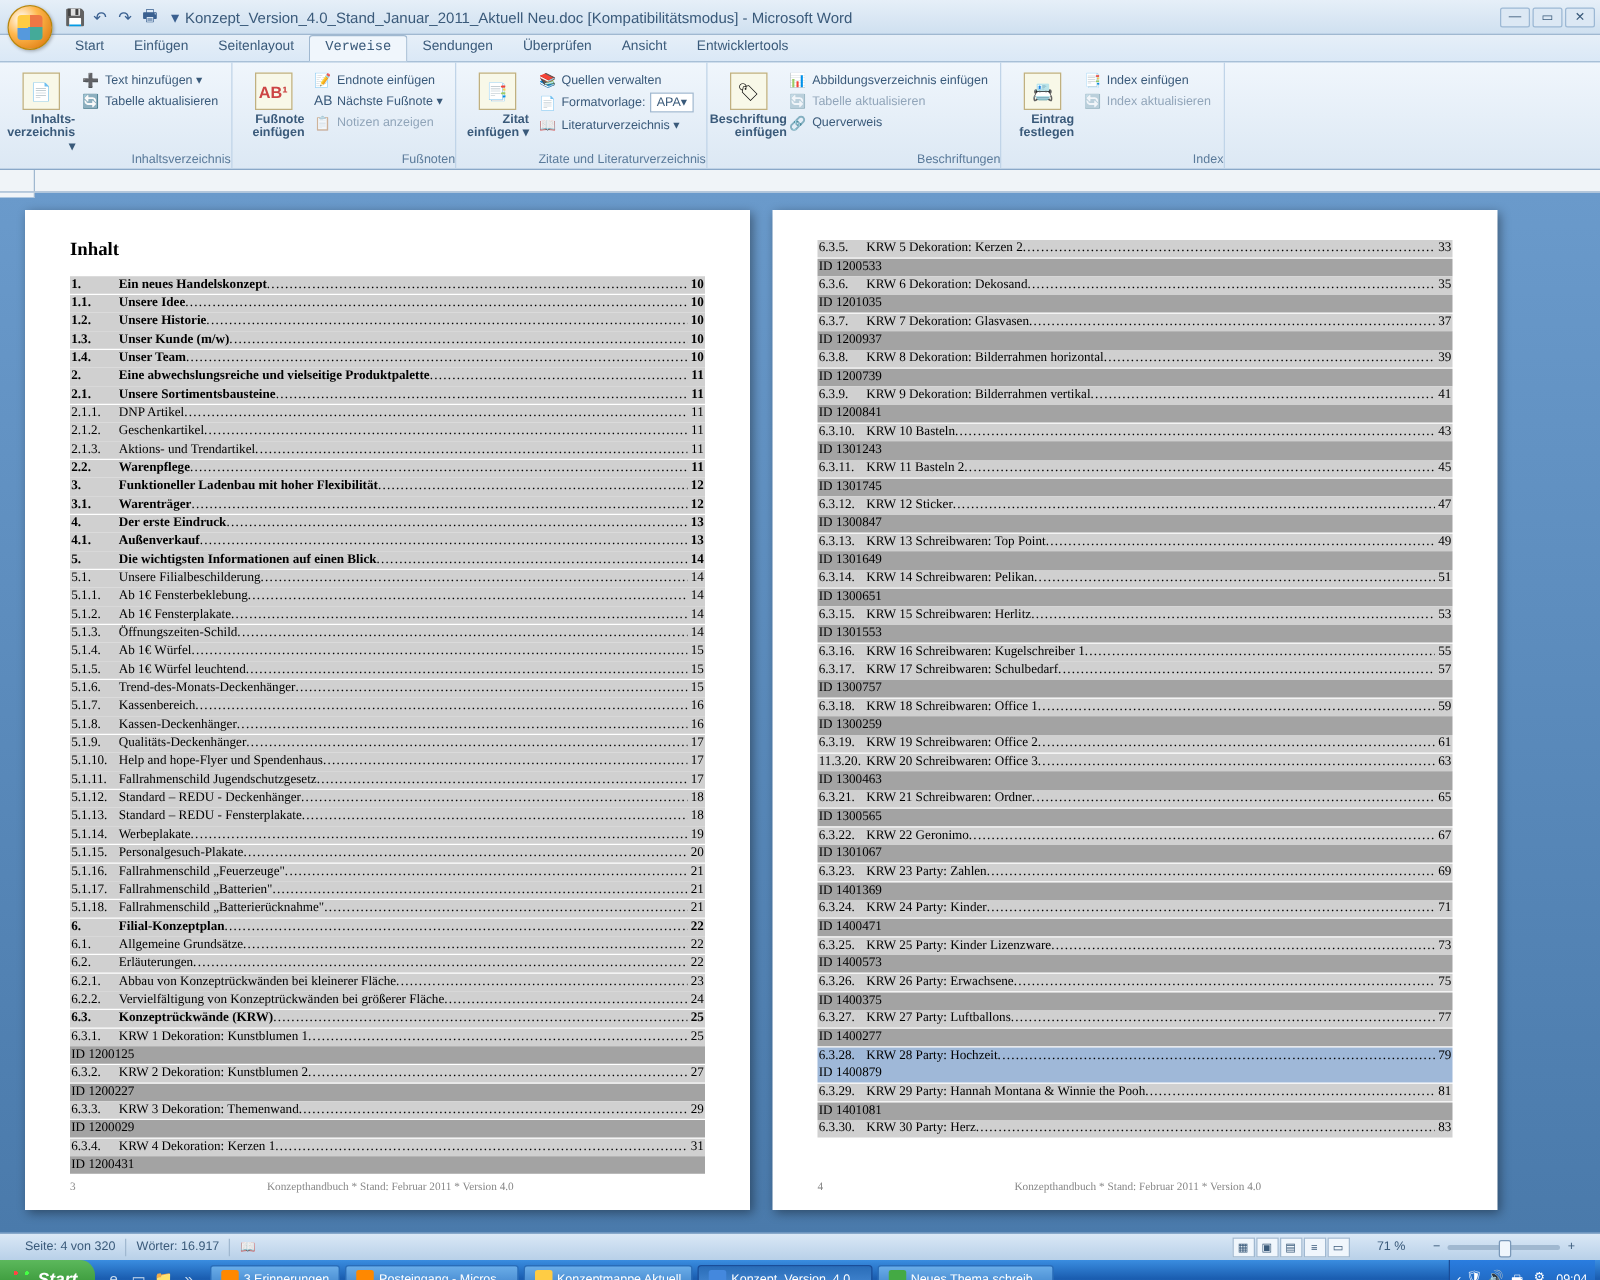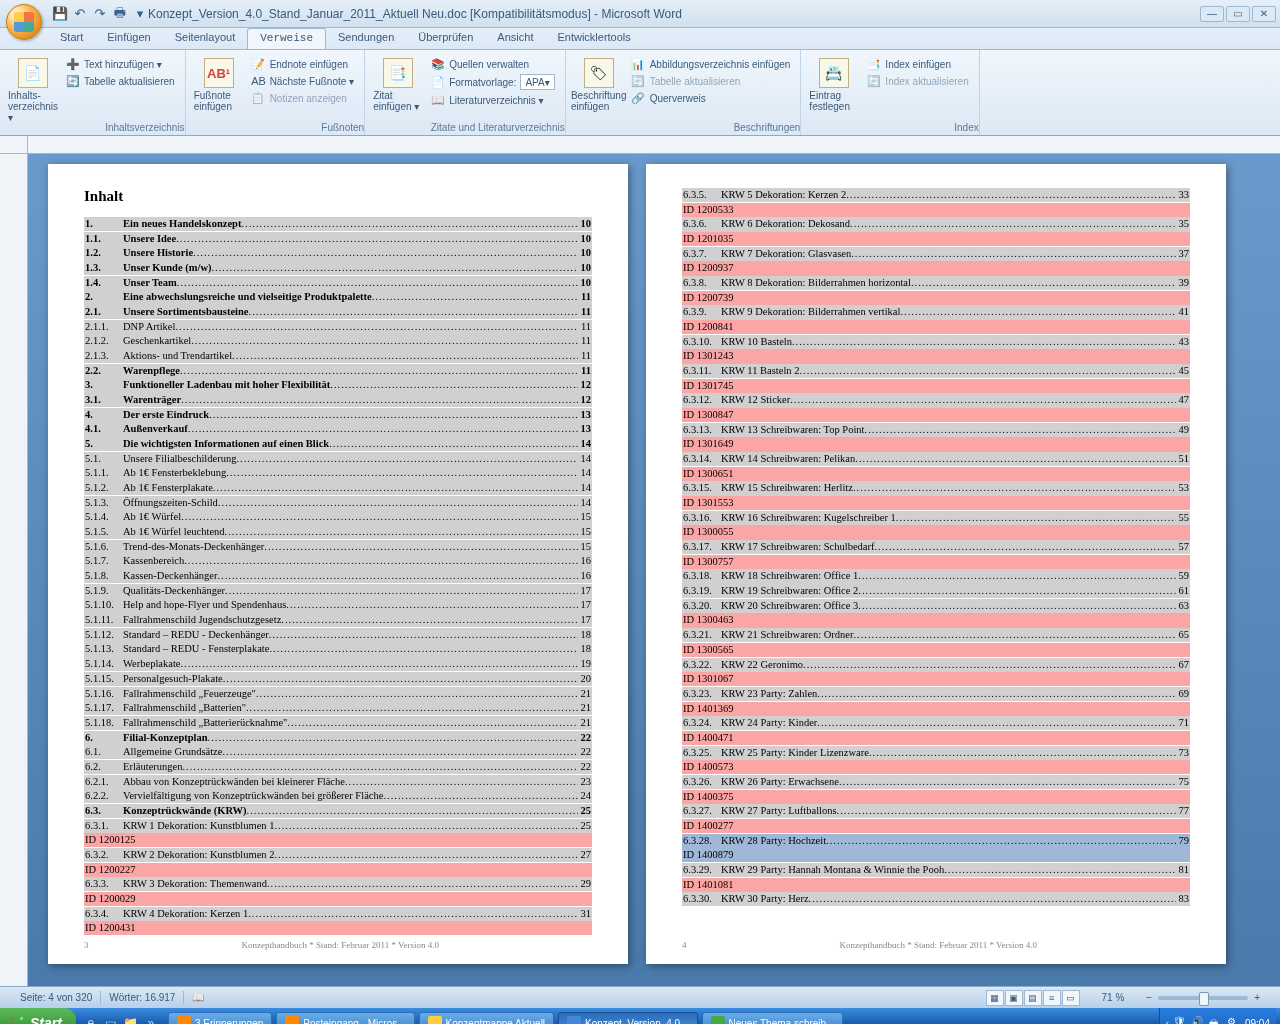--- a/index.html
+++ b/index.html
@@ -14,40 +14,40 @@
 .win-ctrl span { width: 24px; height: 16px; background: #dce8f4; border: 1px solid #9cb8d4; border-radius: 2px; display:flex; align-items:center; justify-content:center; font-size:10px; color:#3a5a7a; }
 .ribbon-tabs { background: linear-gradient(to bottom, #e6eff8, #dae8f6); height: 22px; display: flex; padding-left: 48px; border-bottom: 1px solid #a0b8d0; }
 .ribbon-tab { padding: 3px 12px; color: #3a5a7a; font-size: 11px; cursor: pointer; }
 .ribbon-tab.active { background: #f0f6fc; border: 1px solid #a0b8d0; border-bottom: none; border-radius: 3px 3px 0 0; font-family: Liberation Mono, monospace; }
 .ribbon { background: linear-gradient(to bottom, #f0f6fc, #dce8f4); height: 86px; display: flex; border-bottom: 1px solid #8aa8c8; }
 .ribbon-group { border-right: 1px solid #c0d4e8; padding: 4px 8px; display: flex; flex-direction: column; position: relative; }
 .ribbon-group-label { position: absolute; bottom: 2px; left: 0; right: 0; text-align: right; font-size: 10px; color: #5a7a9a; }
 .rg-content { display: flex; gap: 6px; flex: 1; }
 .big-btn { display: flex; flex-direction: column; align-items: center; justify-content: flex-start; width: 50px; padding-top: 4px; gap: 2px; }
 .big-btn .ico { width: 30px; height: 30px; background: #f8f8e8; border: 1px solid #c0b080; display:flex; align-items:center; justify-content:center; font-size:14px; }
-.big-btn .lbl { font-size: 10px; text-align: left; color: #3a5a7a; line-height: 1.1; }
+.big-btn .lbl { font-size: 10px; text-align: right; color: #3a5a7a; line-height: 1.1; font-weight: bold; }
 .small-btns { display: flex; flex-direction: column; gap: 1px; justify-content: flex-start; padding-top:2px; }
 .small-btn { display: flex; align-items: center; gap: 4px; font-size: 10px; color: #3a5a7a; padding: 1px 2px; white-space:nowrap; }
 .small-btn .si { width: 14px; height: 14px; display:inline-flex; align-items:center; justify-content:center; font-size:11px; }
 .style-sel { background: white; border: 1px solid #a0b8d0; padding: 0 4px; font-size: 10px; height:16px; display:flex; align-items:center; }
 .ruler-h { background: #f0f4f8; height: 18px; border-bottom: 1px solid #a0b8d0; position: relative; display:flex; }
 .ruler-h .ruler-gutter{width:28px; border-right:1px solid #a0b8d0;}
 .ruler-h .ruler-body{flex:1; position:relative; font-size:8px; color:#555; overflow:hidden;}
-.doc-area { display: flex; height: 832px; background: linear-gradient(to bottom, #6a9acb, #4a7aab); }
+.doc-area { display: flex; height: 832px; background: linear-gradient(to bottom, #6a9acb, #4a7aab); flex-direction: column; }
 .ruler-v { width: 28px; background: #f0f4f8; border-right: 1px solid #a0b8d0; font-size:8px; color:#555; text-align:center; padding-top:4px; }
 .pages-container { flex: 1; display: flex; gap: 18px; padding: 10px 20px; overflow: hidden; }
 .page { background: white; width: 580px; height: 800px; box-shadow: 2px 2px 8px rgba(0,0,0,0.4); padding: 24px 36px 16px 36px; font-family: "Times New Roman", serif; font-size: 10.5px; color: #000; position: relative; }
 .page h2 { font-size: 15px; font-weight: bold; margin-bottom: 12px; }
 .toc-line { display: flex; white-space: nowrap; background: #d0d0d0; margin-bottom: 0.5px; line-height: 1.35; padding: 0 1px; }
 .toc-line.bold .toc-num, .toc-line.bold .toc-txt, .toc-line.bold .toc-pg { font-weight: bold; }
 .toc-num { width: 38px; flex-shrink: 0; }
 .toc-txt { flex-shrink: 0; }
 .toc-dots { flex: 1; overflow: hidden; letter-spacing: 1px; }
 .toc-pg { flex-shrink: 0; padding-left: 3px; }
-.toc-id { background: #fca5a5; margin-bottom: 0.5px; line-height: 1.35; padding: 0 1px; }
+.toc-id { background: #a3a3a3; margin-bottom: 0.5px; line-height: 1.35; padding: 0 1px; }
 .toc-sel { background: #9fb8d8 !important; }
 .page-footer { position: absolute; bottom: 14px; left: 36px; right: 36px; font-size: 9px; color: #888; text-align: center; }
 .page-footer .pn { float: left; }
 .statusbar { background: linear-gradient(to bottom, #dae8f6, #b8d0e8); height: 22px; display: flex; align-items: center; padding: 0 20px; font-size: 10px; color: #3a5a7a; border-top: 1px solid #8aa8c8; }
 .statusbar .sep { width: 1px; height: 14px; background: #a0b8d0; margin: 0 8px; }
 .statusbar .spacer { flex: 1; }
 .view-btns { display: flex; gap: 1px; }
 .view-btns span { width: 18px; height: 16px; border: 1px solid #a0b8d0; background: #f0f6fc; display:inline-flex; align-items:center; justify-content:center; font-size:9px; }
 .zoom-slider { width: 90px; height: 4px; background: #a0b8d0; margin: 0 6px; position: relative; border-radius:2px; }
 .zoom-slider::before { content:""; position:absolute; left:45%; top:-4px; width:8px; height:12px; background:#f0f6fc; border:1px solid #7a98b8; border-radius:2px; }
@@ -580,42 +580,42 @@
             <span class="toc-dots">........................................................................................................................................................................................................</span>
             <span class="toc-pg">53</span>
           </div>
           <div class="toc-id">ID 1301553</div>
           <div class="toc-line">
             <span class="toc-num">6.3.16.</span>
             <span class="toc-txt">KRW 16 Schreibwaren: Kugelschreiber 1</span>
             <span class="toc-dots">........................................................................................................................................................................................................</span>
             <span class="toc-pg">55</span>
           </div>
-          <div class="toc-id">ID 1300055</div>
           <div class="toc-line">
             <span class="toc-num">6.3.17.</span>
             <span class="toc-txt">KRW 17 Schreibwaren: Schulbedarf</span>
             <span class="toc-dots">........................................................................................................................................................................................................</span>
             <span class="toc-pg">57</span>
           </div>
           <div class="toc-id">ID 1300757</div>
           <div class="toc-line">
             <span class="toc-num">6.3.18.</span>
             <span class="toc-txt">KRW 18 Schreibwaren: Office 1</span>
             <span class="toc-dots">........................................................................................................................................................................................................</span>
             <span class="toc-pg">59</span>
           </div>
+          <div class="toc-id">ID 1300259</div>
           <div class="toc-line">
             <span class="toc-num">6.3.19.</span>
             <span class="toc-txt">KRW 19 Schreibwaren: Office 2</span>
             <span class="toc-dots">........................................................................................................................................................................................................</span>
             <span class="toc-pg">61</span>
           </div>
           <div class="toc-line">
-            <span class="toc-num">6.3.20.</span>
+            <span class="toc-num">11.3.20.</span>
             <span class="toc-txt">KRW 20 Schreibwaren: Office 3</span>
             <span class="toc-dots">........................................................................................................................................................................................................</span>
             <span class="toc-pg">63</span>
           </div>
           <div class="toc-id">ID 1300463</div>
           <div class="toc-line">
             <span class="toc-num">6.3.21.</span>
             <span class="toc-txt">KRW 21 Schreibwaren: Ordner</span>
             <span class="toc-dots">........................................................................................................................................................................................................</span>
             <span class="toc-pg">65</span>

